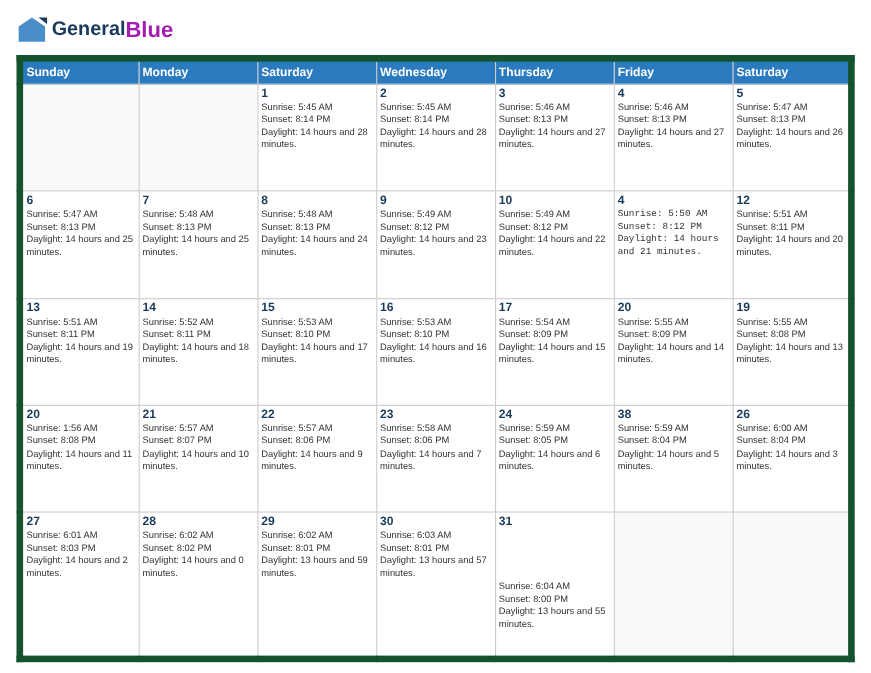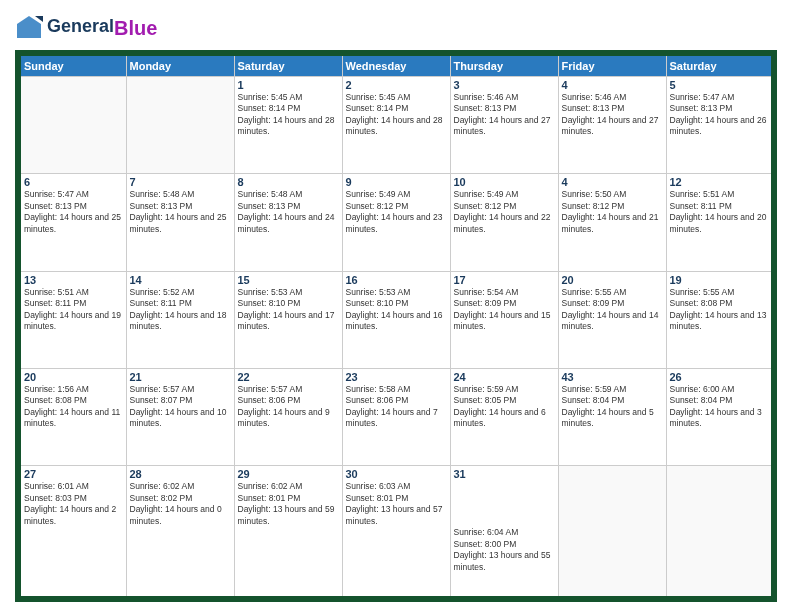--- a/index.html
+++ b/index.html
@@ -193,21 +193,21 @@
 Daylight: 14 hours and 23 minutes.</div>
           </td>
           <td>
             <div class="day-number">10</div>
             <div class="cell-text" style="white-space: pre-line;">Sunrise: 5:49 AM
 Sunset: 8:12 PM
 Daylight: 14 hours and 22 minutes.</div>
           </td>
           <td>
             <div class="day-number">4</div>
-            <div class="cell-text" style="white-space: pre-line;">Sunrise: 5:50 AM
+            <div class="cell-text" style="white-space: pre-line; font-family: Liberation Mono, monospace;">Sunrise: 5:50 AM
 Sunset: 8:12 PM
 Daylight: 14 hours and 21 minutes.</div>
           </td>
           <td>
             <div class="day-number">12</div>
             <div class="cell-text" style="white-space: pre-line;">Sunrise: 5:51 AM
 Sunset: 8:11 PM
 Daylight: 14 hours and 20 minutes.</div>
           </td>
         </tr>
@@ -280,21 +280,21 @@
 Sunset: 8:06 PM
 Daylight: 14 hours and 7 minutes.</div>
           </td>
           <td>
             <div class="day-number">24</div>
             <div class="cell-text" style="white-space: pre-line;">Sunrise: 5:59 AM
 Sunset: 8:05 PM
 Daylight: 14 hours and 6 minutes.</div>
           </td>
           <td>
-            <div class="day-number">43</div>
+            <div class="day-number">38</div>
             <div class="cell-text" style="white-space: pre-line;">Sunrise: 5:59 AM
 Sunset: 8:04 PM
 Daylight: 14 hours and 5 minutes.</div>
           </td>
           <td>
             <div class="day-number">26</div>
             <div class="cell-text" style="white-space: pre-line;">Sunrise: 6:00 AM
 Sunset: 8:04 PM
 Daylight: 14 hours and 3 minutes.</div>
           </td>

